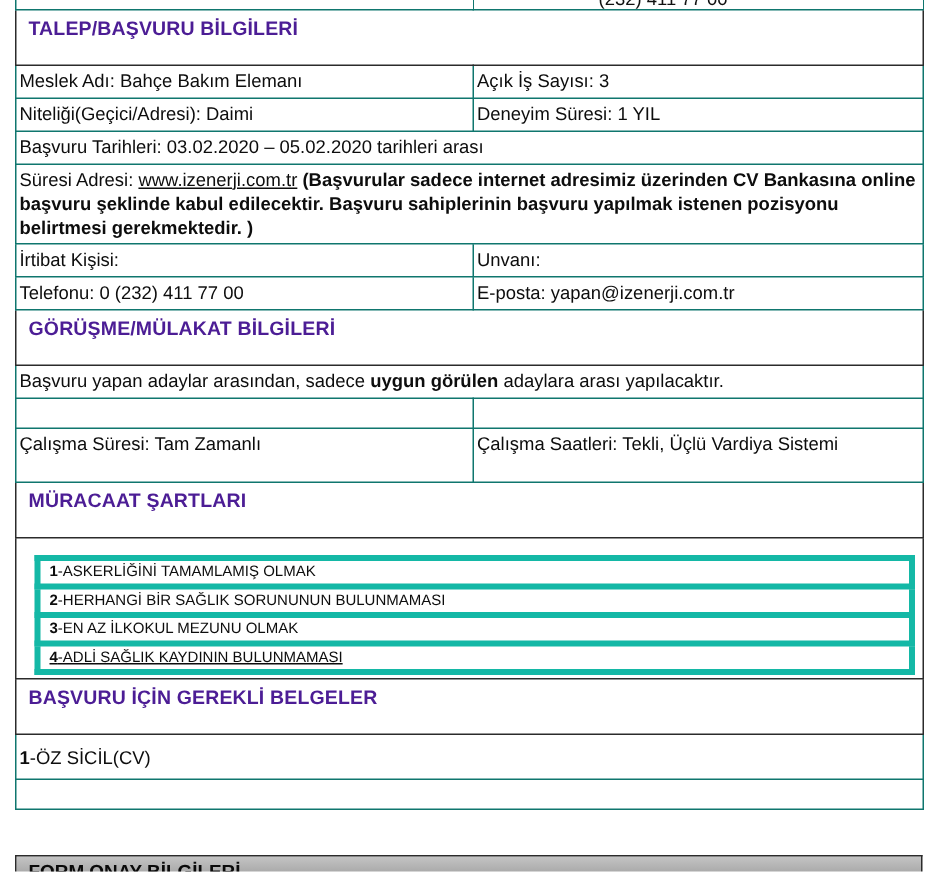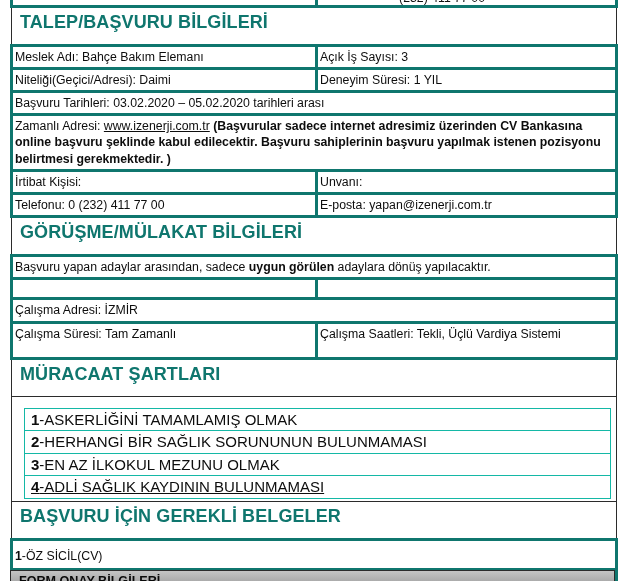--- a/index.html
+++ b/index.html
@@ -24,21 +24,21 @@
     height: 581px;
     padding: 0 8px 0 10px;
   }
 
   .form-table {
     width: 605px;
     border-collapse: collapse;
     table-layout: fixed;
   }
   .form-table td {
-    border: 3px solid #0f766e;
+    border: 1px solid #0f766e;
     padding: 2px 2px;
     font-size: 12.3px;
     line-height: 1.32;
     vertical-align: top;
     background: #ffffff;
   }
 
   
   .row-clipped td {
     height: 6px;
@@ -63,24 +63,24 @@
     padding: 0 !important;
     border: 1px solid #2b2b2b !important;
     background: linear-gradient(to bottom,
         #c9c9c9 0px, #c9c9c9 2px,
         #b9b9b9 2px, #b0b0b0 20px,
         #aeaeae 20px, #a8a8a8 100%);
   }
   .section-band .band-inner {
     display: block;
     padding: 3px 0 0 8px;
-    font-size: 18px;
+    font-size: 13px;
     font-weight: bold;
     letter-spacing: 0.1px;
-    color: #0f766e;
+    color: #4c1d95;
     height: 28px;
   }
   .section-band.tall .band-inner { height: 36px; }
 
   .cell-label { white-space: nowrap; }
   .tall-cell { height: 36px; }
   .mid-cell { height: 22px; }
   .empty-cell { height: 20px; }
 
   b, .b { font-weight: bold; }
@@ -100,23 +100,23 @@
   }
   .list-wrap {
     padding: 11px 5px 2px 12px;
   }
   .req-list {
     width: 100%;
     border-collapse: collapse;
     table-layout: fixed;
   }
   .req-list td {
-    border: 1px solid #14b8a6;
+    border: 4px solid #14b8a6;
     padding: 1px 6px;
-    font-size: 15px;
+    font-size: 10px;
     height: 19px;
     line-height: 1.3;
     vertical-align: middle;
   }
   .req-num { font-weight: bold; }
   .underlined-item { text-decoration: underline; }
 
   .docs-cell { height: 30px; padding-top: 7px !important; }
 
   
@@ -173,21 +173,21 @@
       <td class="mid-cell cell-label">Niteliği(Geçici/Adresi): Daimi</td>
       <td class="mid-cell cell-label">Deneyim Süresi: 1 YIL</td>
     </tr>
 
     <tr>
       <td class="mid-cell" colspan="2">Başvuru Tarihleri: 03.02.2020 – 05.02.2020 tarihleri arası</td>
     </tr>
 
     <tr>
       <td class="addr-cell" colspan="2">
-        <span>Zamanlı Adresi:</span>
+        <span>Süresi Adresi:</span>
         <span class="u">www.izenerji.com.tr</span>
         <b>(Başvurular sadece internet adresimiz üzerinden CV Bankasına online başvuru şeklinde kabul edilecektir. Başvuru sahiplerinin başvuru yapılmak istenen pozisyonu belirtmesi gerekmektedir. )</b>
       </td>
     </tr>
 
     <tr>
       <td class="mid-cell cell-label">İrtibat Kişisi:</td>
       <td class="mid-cell cell-label">Unvanı:</td>
     </tr>
 
@@ -197,33 +197,30 @@
     </tr>
 
     <tr>
       <td class="section-band tall" colspan="2">
         <span class="band-inner">GÖRÜŞME/MÜLAKAT BİLGİLERİ</span>
       </td>
     </tr>
 
     <tr>
       <td class="mid-cell" colspan="2">
-        <span>Başvuru yapan adaylar arasından, sadece </span><b>uygun görülen</b><span> adaylara dönüş yapılacaktır.</span>
+        <span>Başvuru yapan adaylar arasından, sadece </span><b>uygun görülen</b><span> adaylara arası yapılacaktır.</span>
       </td>
     </tr>
 
     <tr>
       <td class="empty-cell"></td>
       <td class="empty-cell"></td>
     </tr>
 
 
-    <tr>
-      <td class="mid-cell" colspan="2">Çalışma Adresi: İZMİR</td>
-    </tr>
 
     <tr>
       <td class="tall-cell cell-label">Çalışma Süresi: Tam Zamanlı</td>
       <td class="tall-cell cell-label">Çalışma Saatleri: Tekli, Üçlü Vardiya Sistemi</td>
     </tr>
 
     <tr>
       <td class="section-band tall" colspan="2">
         <span class="band-inner">MÜRACAAT ŞARTLARI</span>
       </td>

